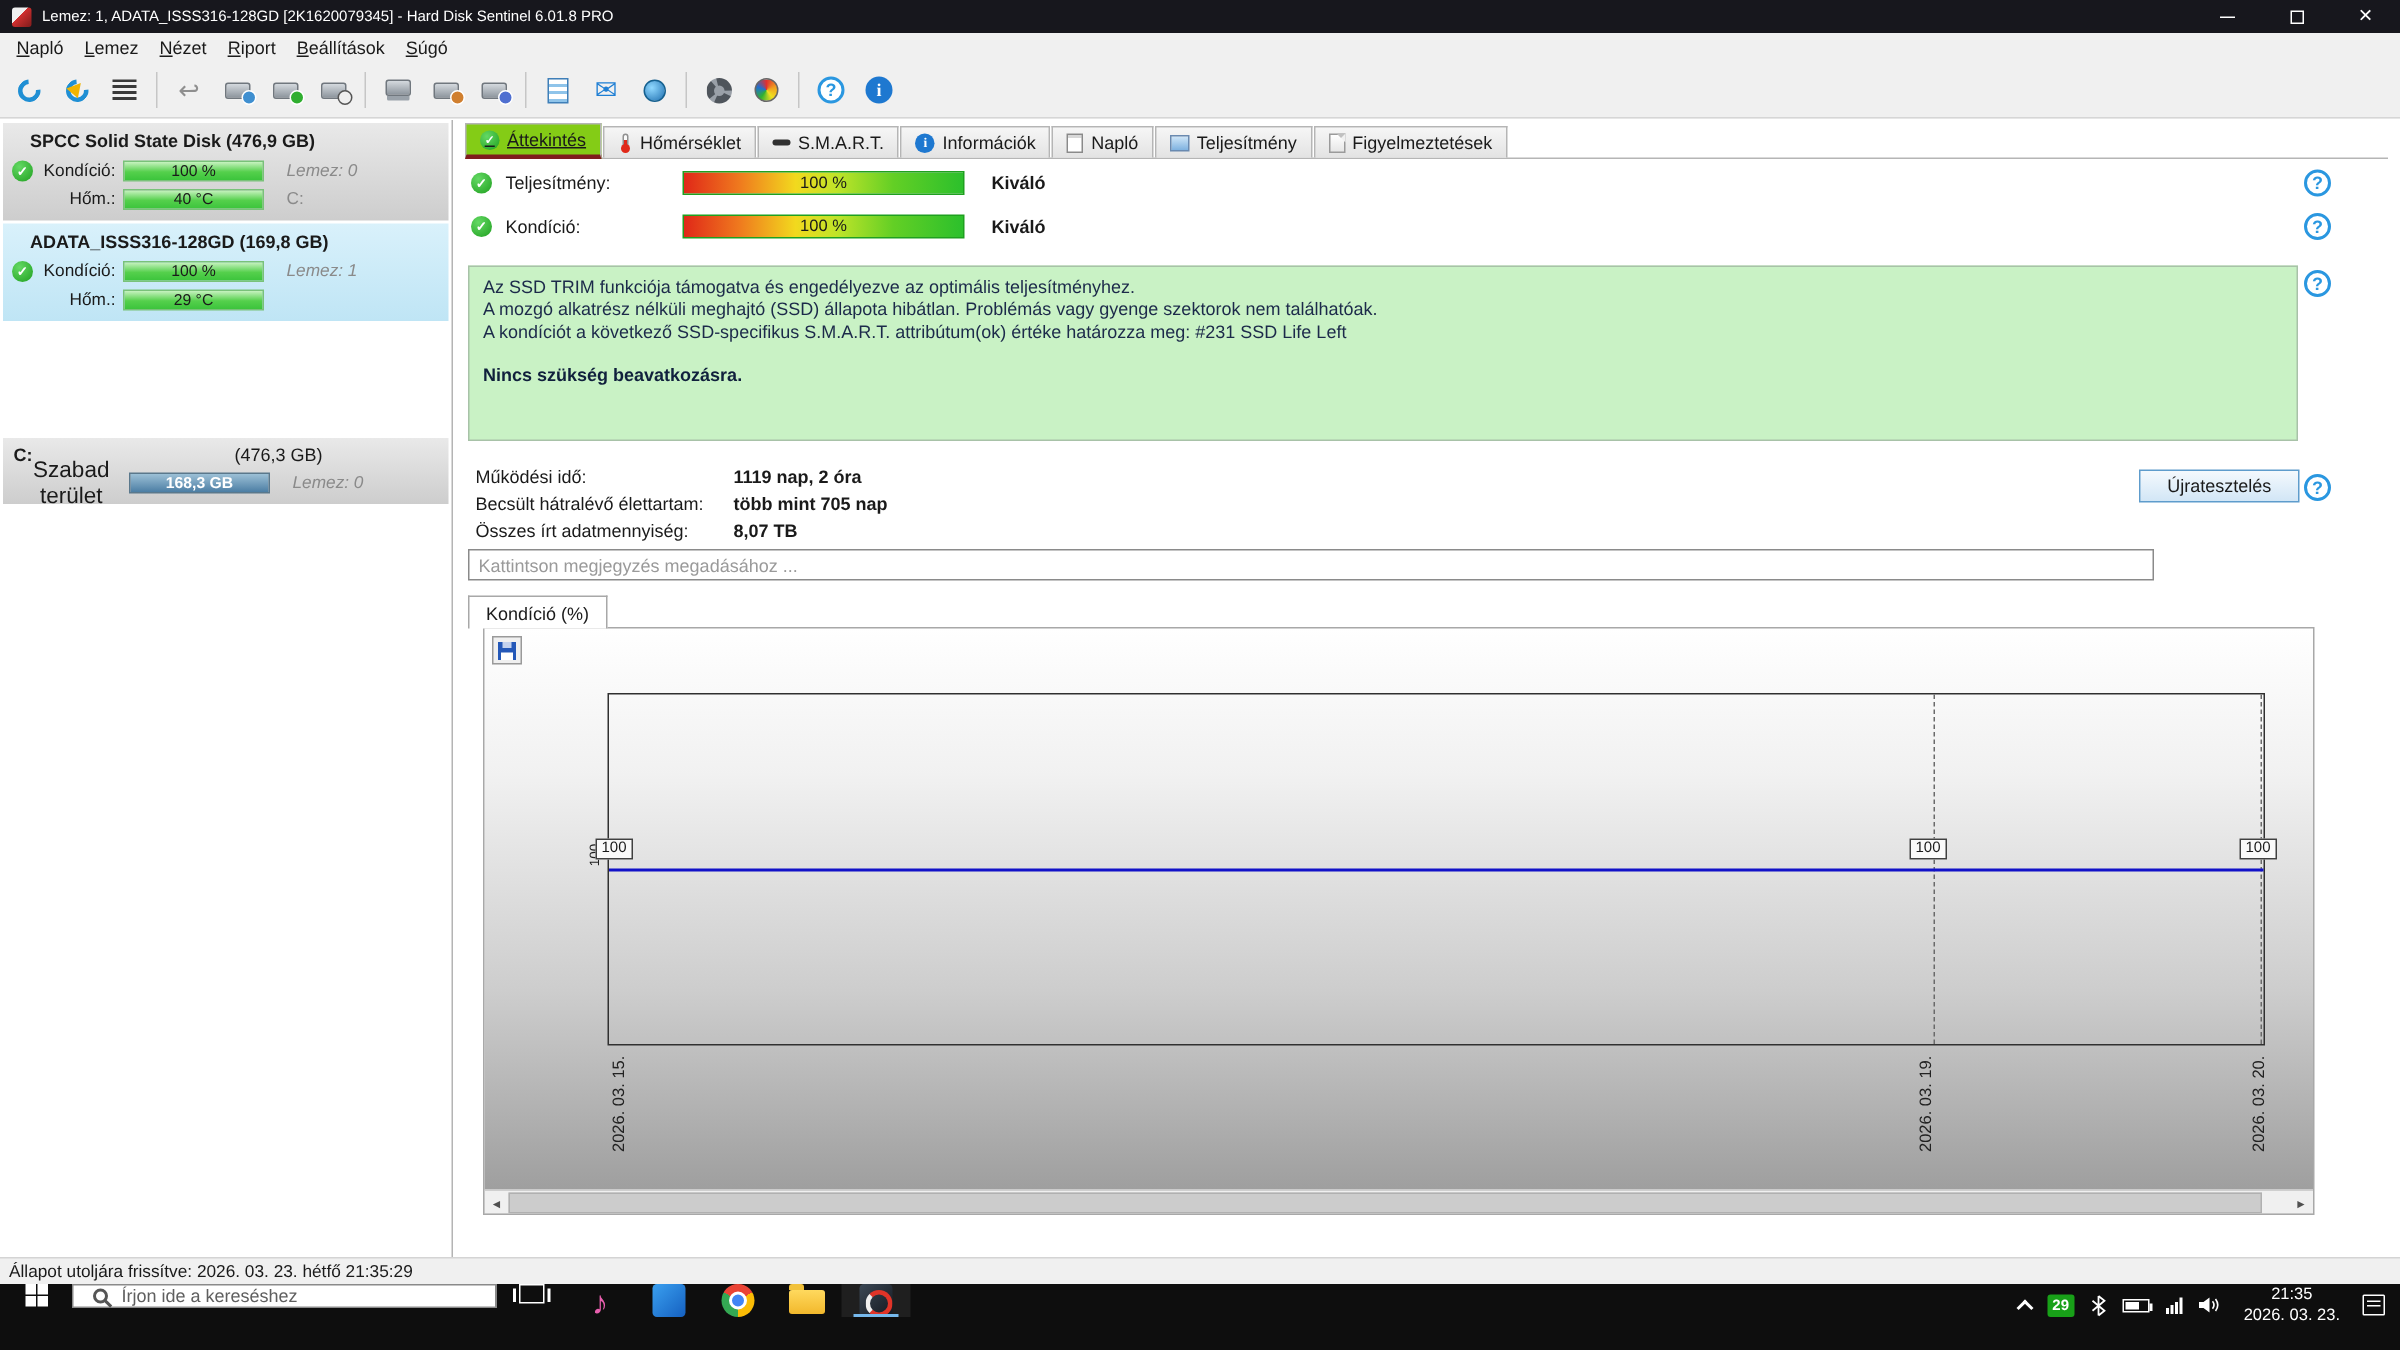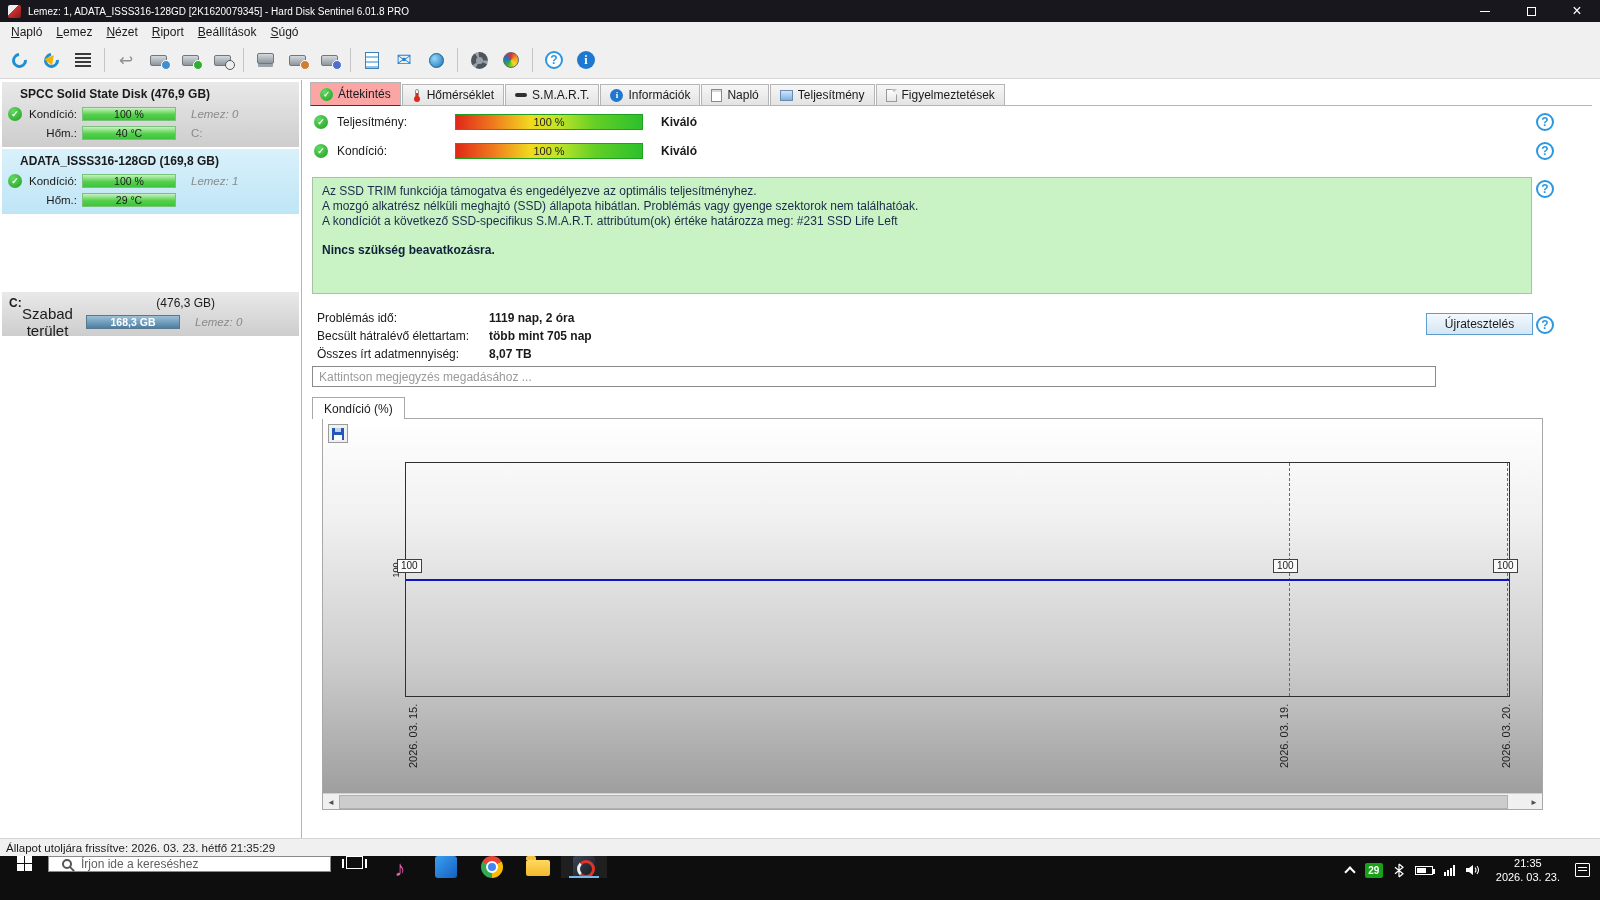--- a/index.html
+++ b/index.html
@@ -64,21 +64,21 @@
   .part-head { display:flex; align-items:center; height:18px; }
   .pname { font-weight:bold; padding-left:3px; }
   .psize { margin-left:auto; margin-right:80px; }
   .part-row { display:flex; align-items:center; height:19px; }
   .plabel { width:80px; padding-left:3px; font-size:15px;text-align:center; }
 
   
   .content { position:absolute; left:302px; top:80px; right:0; bottom:62px; background:#fff; }
   .tabs { position:absolute; top:2px; left:8px; right:8px; height:24px; display:flex; align-items:flex-end; border-bottom:1px solid #b5b5b5; }
   .tab { display:flex; align-items:center; gap:5px; padding:0 9px; height:21px; margin-right:1px; border:1px solid #b5b5b5; border-bottom:none; background:linear-gradient(#f6f6f6,#e3e3e3); white-space:nowrap; }
-  .tab.active { background:#fca5a5; height:24px; margin-bottom:-1px; border-bottom:1px solid #7f1d1d; font-weight:normal; }
+  .tab.active { background:#84cc16; height:24px; margin-bottom:-1px; border-bottom:3px solid #7f1d1d; font-weight:normal;text-decoration:underline; }
   .ti-check { width:13px; height:13px; border-radius:50%; background:radial-gradient(circle at 35% 30%, #64d964, #1f9f1f); color:#fff; font-size:8px; font-weight:bold; display:flex; align-items:center; justify-content:center; }
   .ti-check::after { content:"✓"; }
   .ti-thermo { width:4px; height:12px; margin:0 3px; border:1px solid #909090; border-radius:2px; background:linear-gradient(180deg,#fafafa 35%,#e02818 35%); position:relative; }
   .ti-thermo::after { content:""; position:absolute; left:-2px; bottom:-2px; width:6px; height:6px; border-radius:50%; background:#e02818; }
   .ti-smart { width:12px; height:4px; border-radius:2px; background:#303030; }
   .ti-info { width:13px; height:13px; border-radius:50%; background:#1e78d0; color:#fff; font-size:9px; font-weight:bold; display:flex; align-items:center; justify-content:center; }
   .ti-info::after { content:"i"; font-family:"Liberation Serif",serif; }
   .ti-log { width:11px; height:13px; background:#fff; border:1px solid #8a8a8a; box-shadow:inset 0 2px 0 #d8d8d8; }
   .ti-perf { width:13px; height:11px; border:1px solid #6a8ab0; background:linear-gradient(180deg,#cfe6f8,#7fb2e0); }
   .ti-warn { width:11px; height:13px; border:1px solid #9a9a9a; background:linear-gradient(180deg,#fff,#e6e6e6); position:relative; }
@@ -368,21 +368,21 @@
   <div class="status-box">
     <div>Az SSD TRIM funkciója támogatva és engedélyezve az optimális teljesítményhez.</div>
     <div>A mozgó alkatrész nélküli meghajtó (SSD) állapota hibátlan. Problémás vagy gyenge szektorok nem találhatóak.</div>
     <div>A kondíciót a következő SSD-specifikus S.M.A.R.T. attribútum(ok) értéke határozza meg:  #231 SSD Life Left</div>
     <div class="status-bold">Nincs szükség beavatkozásra.</div>
   </div>
   <span class="i-help-lg help-fl" style="top:100px;"></span>
 
   <div class="details">
     <div class="detail-row">
-      <span class="detail-label">Problémás idő:</span>
+      <span class="detail-label">Működési idő:</span>
       <span class="detail-value">1119 nap, 2 óra</span>
     </div>
     <div class="detail-row">
       <span class="detail-label">Becsült hátralévő élettartam:</span>
       <span class="detail-value">több mint 705 nap</span>
     </div>
     <div class="detail-row">
       <span class="detail-label">Összes írt adatmennyiség:</span>
       <span class="detail-value">8,07 TB</span>
     </div>

